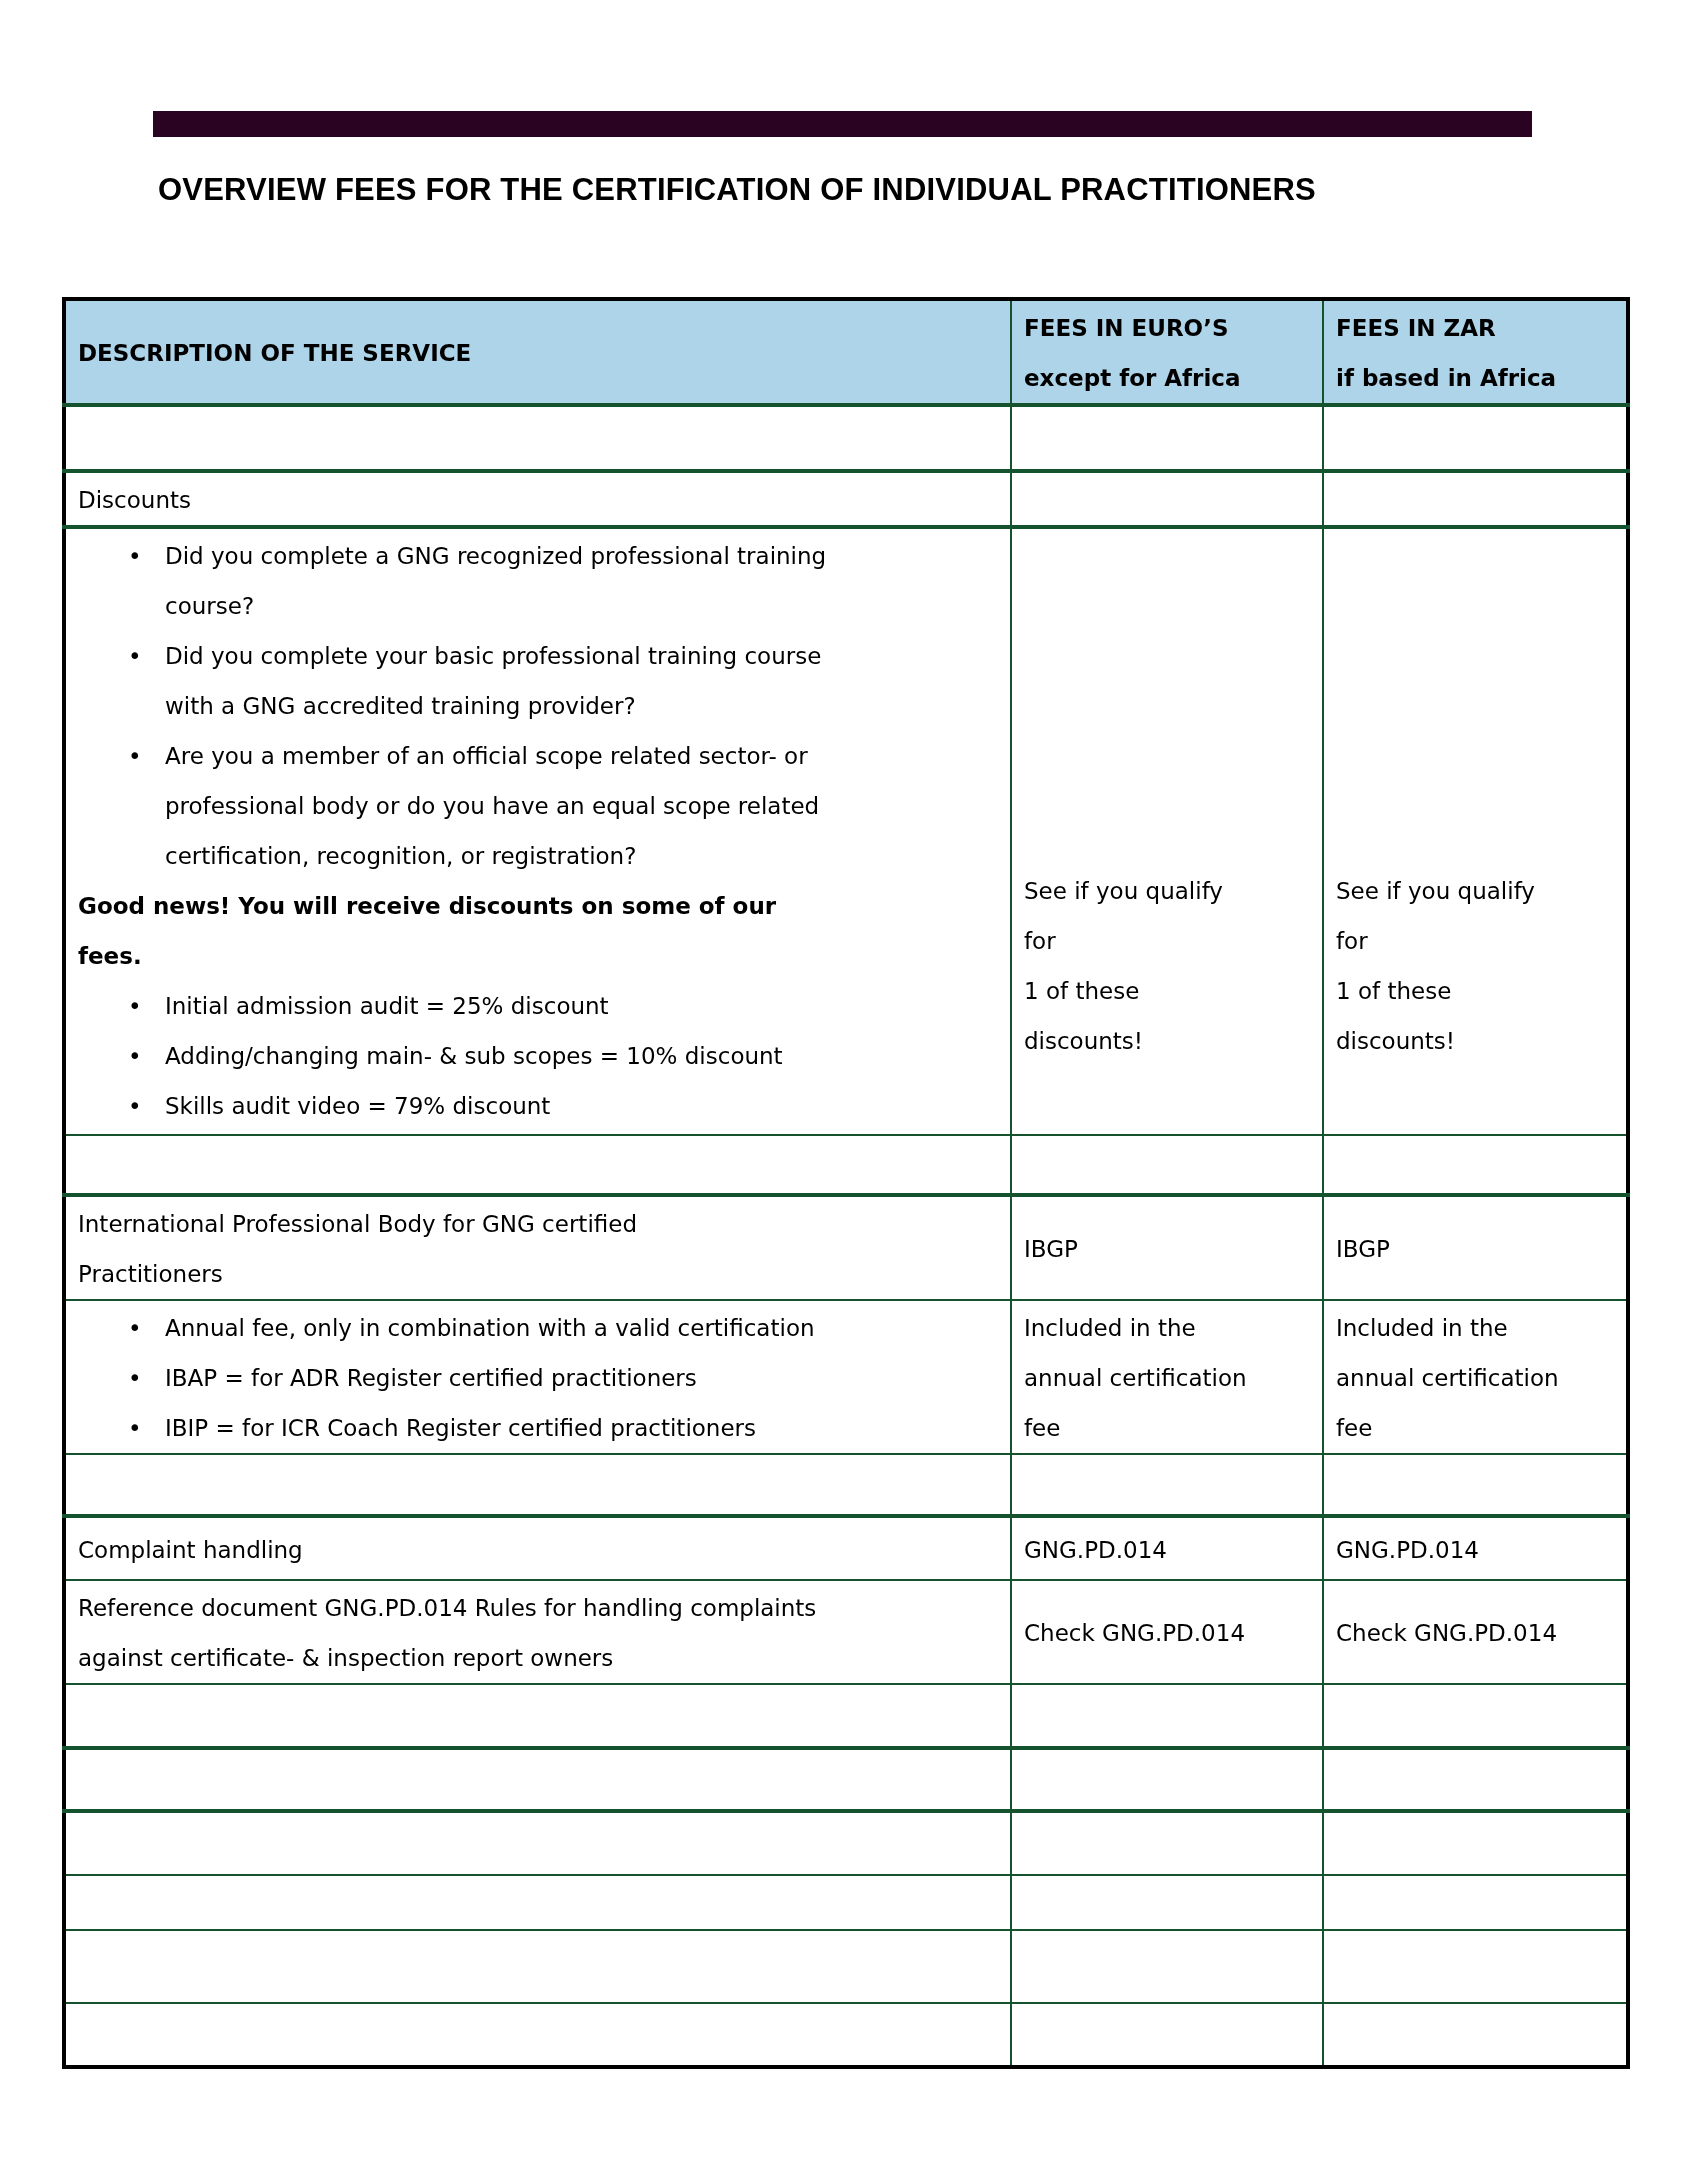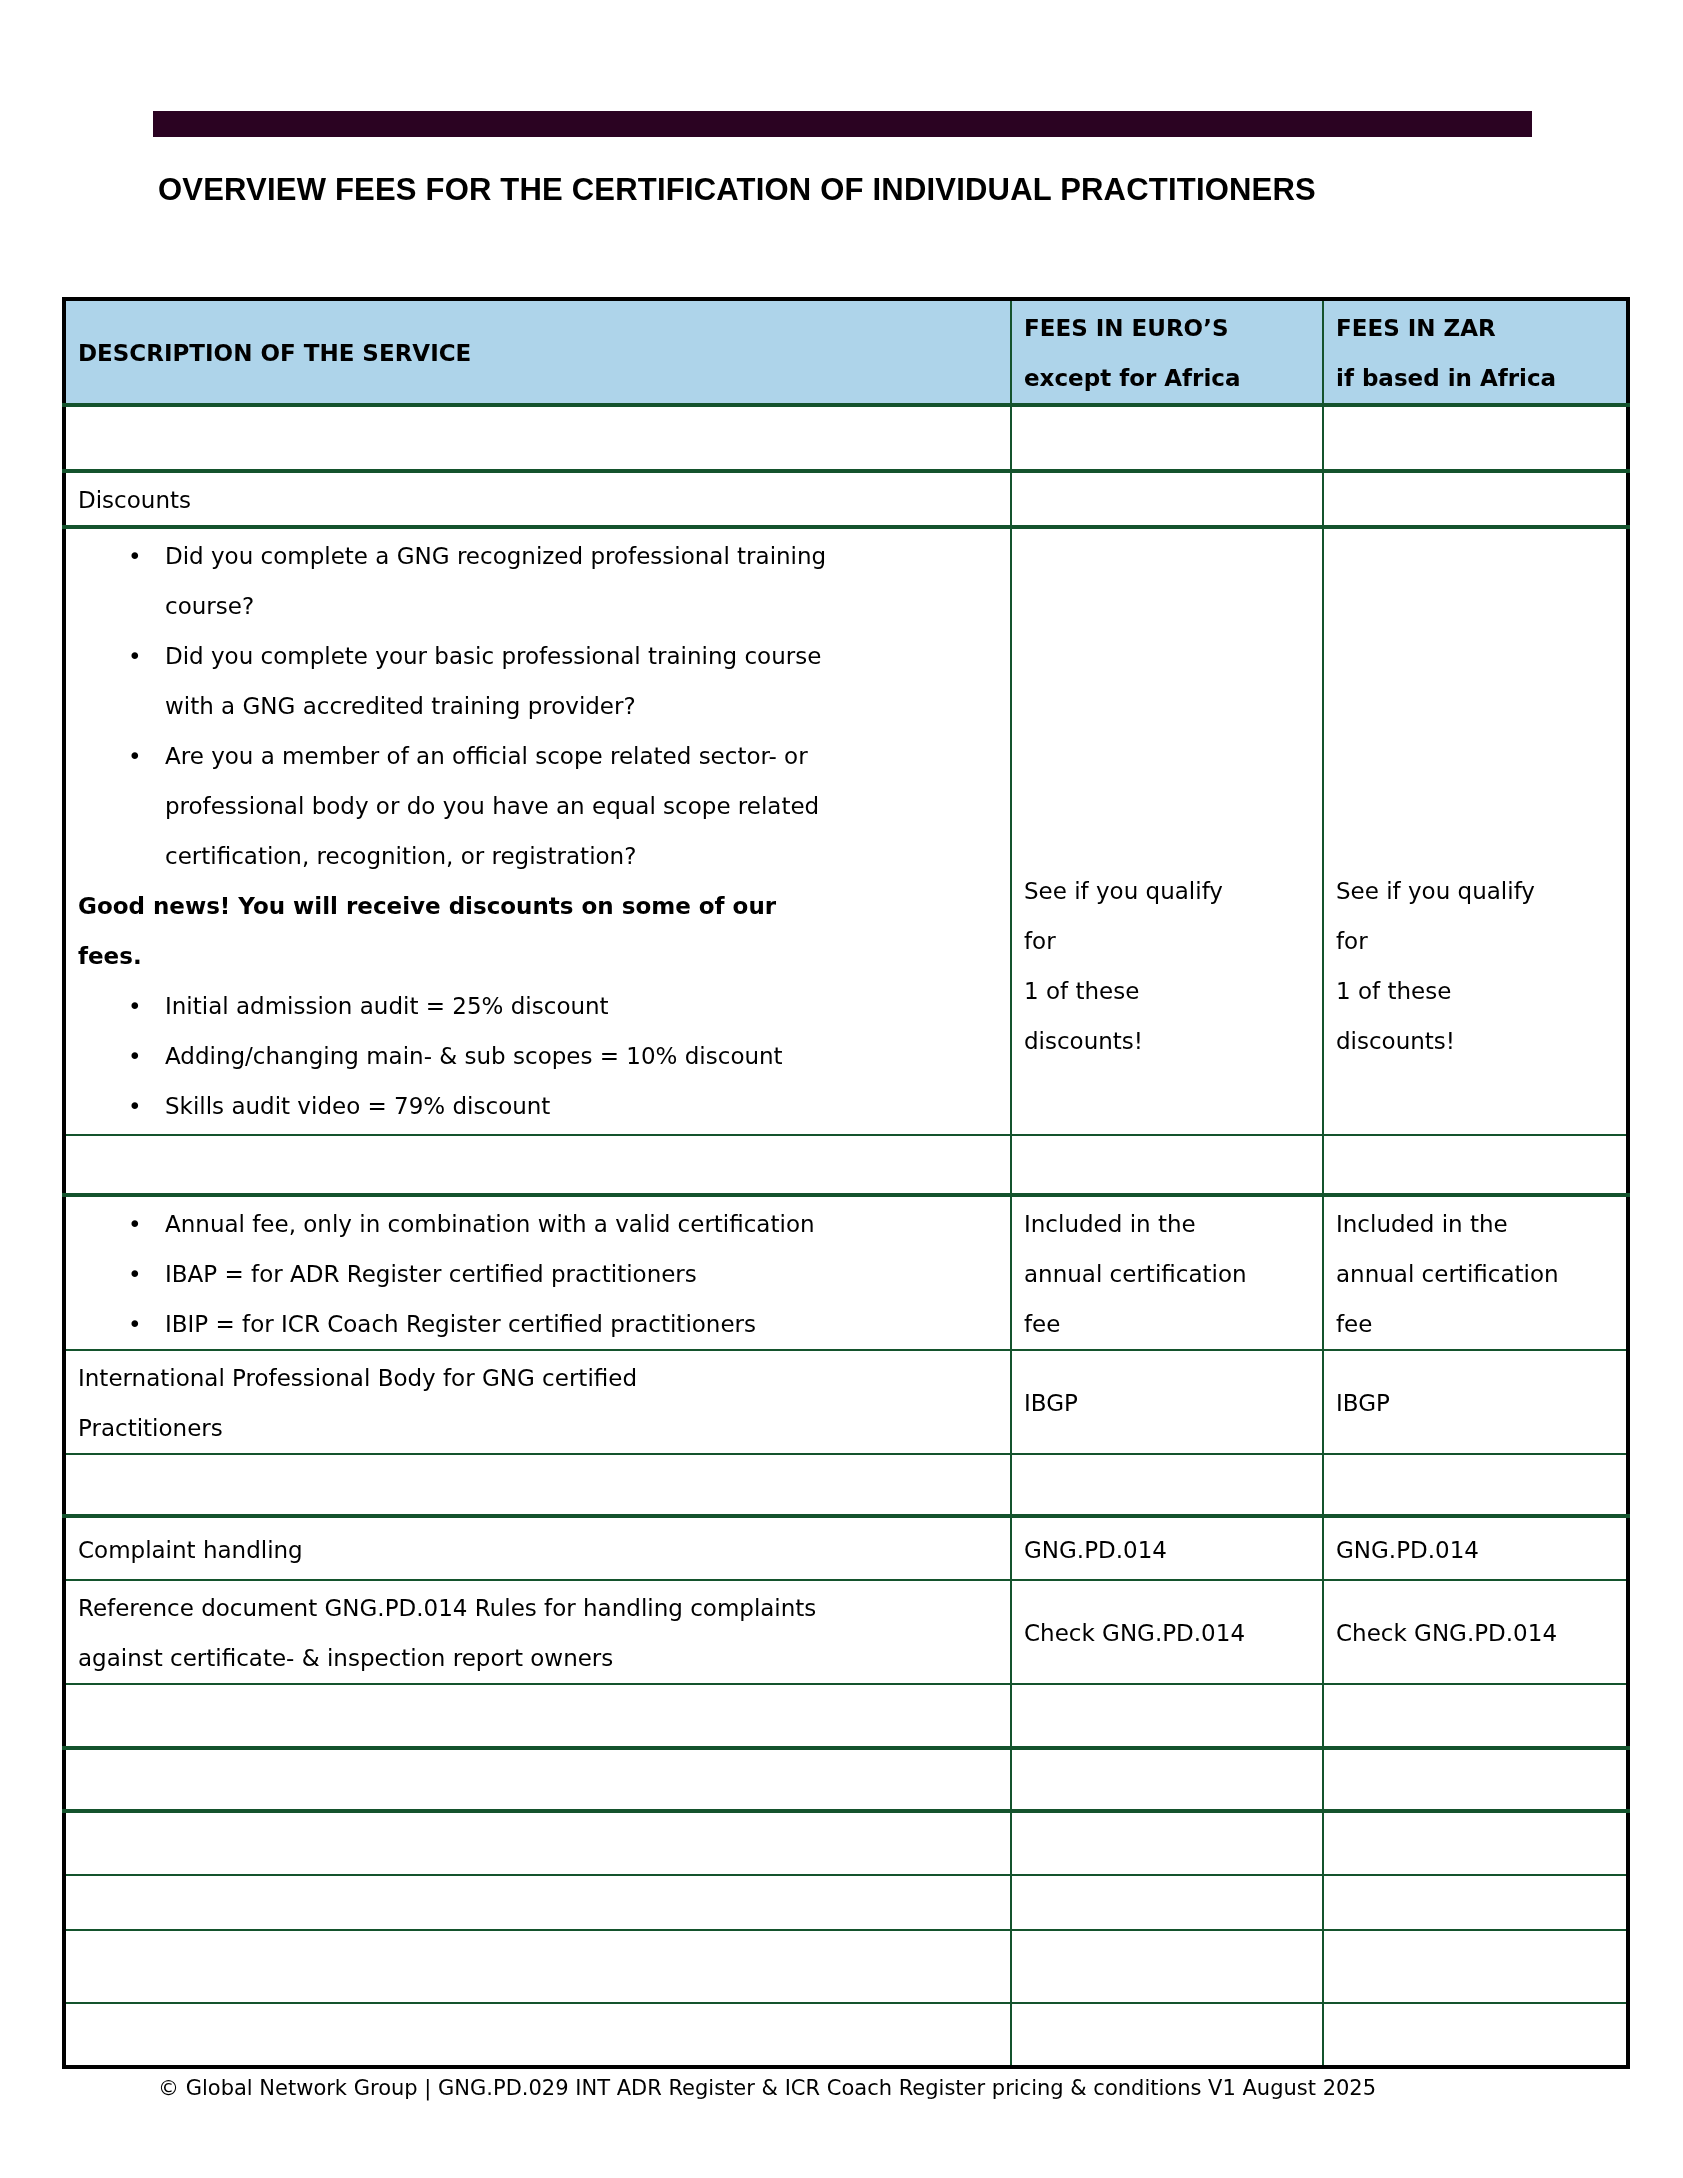--- a/index.html
+++ b/index.html
@@ -130,43 +130,43 @@
 1 of these
 discounts!</td>
   </tr>
 
   <tr class="tb" style="height:60px">
     <td></td>
     <td></td>
     <td></td>
   </tr>
 
+  <tr style="height:103px">
+    <td class="bold pre vmid">International Professional Body for GNG certified
+Practitioners</td>
+    <td class="bold vmid">IBGP</td>
+    <td class="bold vmid">IBGP</td>
+  </tr>
+
   <tr style="height:151px">
     <td>
       <ul class="bullets">
         <li>Annual fee, only in combination with a valid certification</li>
         <li>IBAP = for ADR Register certified practitioners</li>
         <li>IBIP = for ICR Coach Register certified practitioners</li>
       </ul>
     </td>
     <td class="pre">Included in the
 annual certification
 fee</td>
     <td class="pre">Included in the
 annual certification
 fee</td>
   </tr>
 
-  <tr style="height:103px">
-    <td class="bold pre vmid">International Professional Body for GNG certified
-Practitioners</td>
-    <td class="bold vmid">IBGP</td>
-    <td class="bold vmid">IBGP</td>
-  </tr>
-
   <tr class="tb" style="height:62px">
     <td></td>
     <td></td>
     <td></td>
   </tr>
 
   <tr style="height:64px">
     <td class="bold vmid">Complaint handling</td>
     <td class="bold vmid">GNG.PD.014</td>
     <td class="bold vmid">GNG.PD.014</td>
@@ -206,15 +206,14 @@
   </tr>
   <tr style="height:64px">
     <td></td>
     <td></td>
     <td></td>
   </tr>
 </tbody>
   </table>
 
 <div class="footer">
-  <div>© Global Network Group | GNG.PD.029 INT ADR Register &amp; ICR Coach Register pricing &amp; conditions V1 August 2025</div>
 </div>
 
 
 </body></html>

